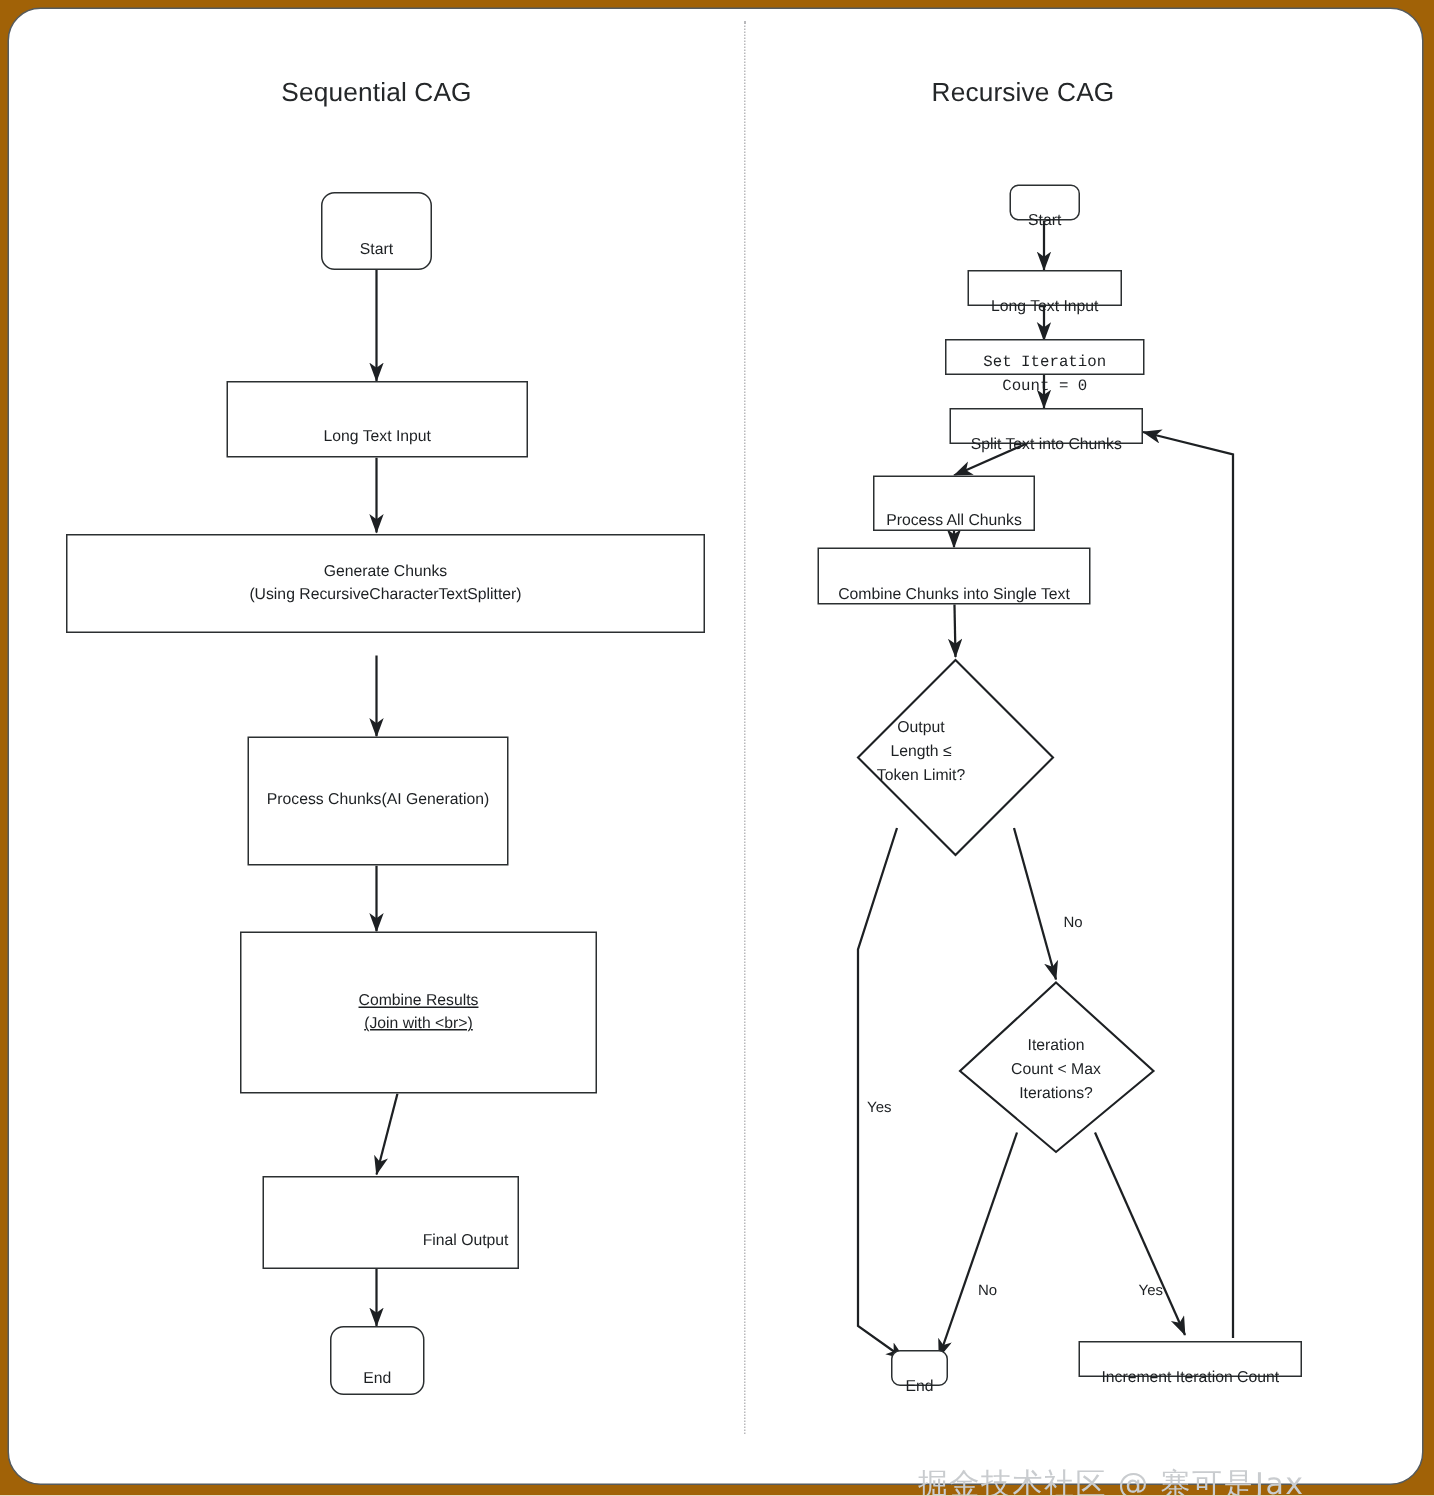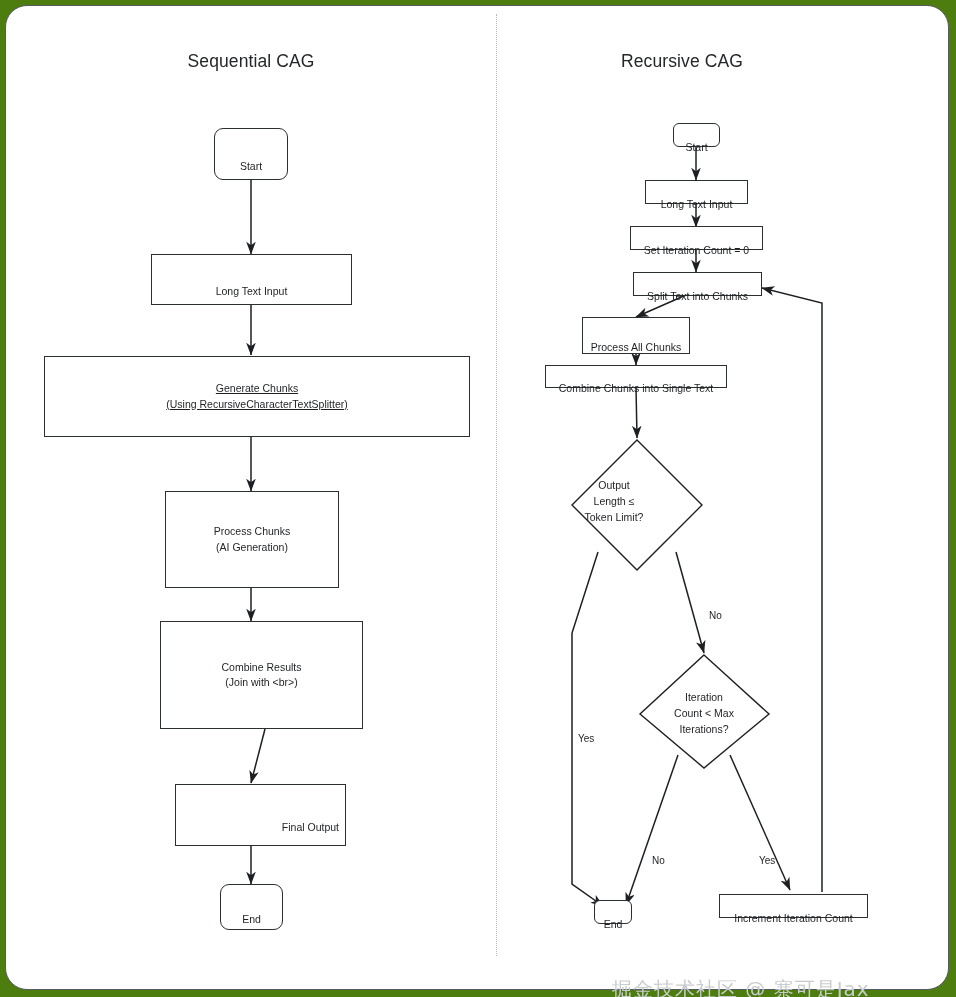--- a/index.html
+++ b/index.html
@@ -7,21 +7,21 @@
     padding: 0;
     background: #ffffff;
   }
   body {
     font-family: "Liberation Sans", sans-serif;
   }
   #canvas {
     position: relative;
     width: 956px;
     height: 997px;
-    background: #4d7c0f;
+    background: #a16207;
     overflow: hidden;
   }
   #frame {
     position: absolute;
     left: 5px;
     top: 5px;
     width: 944px;
     height: 985px;
     border: 1.3px solid #555b5e;
     border-radius: 22px;
@@ -141,64 +141,64 @@
   <div class="col-title" style="left:576px; top:51px; width:212px;">Recursive CAG</div>
 
   <div class="node rounded" style="left:214px; top:128px; width:74px; height:52px;">
     <span class="lines">Start</span>
   </div>
 
   <div class="node" style="left:151px; top:254px; width:201px; height:51px;">
     <span class="lines">Long Text Input</span>
   </div>
 
-  <div class="node" style="left:44px; top:356px; width:426px; height:81px; flex-direction:column;text-decoration:underline;">
+  <div class="node" style="left:44px; top:356px; width:426px; height:66px; flex-direction:column;">
     <span>Generate Chunks</span>
     <span class="l2">(Using RecursiveCharacterTextSplitter)</span>
   </div>
 
-  <div class="node" style="left:165px; top:491px; width:174px; height:97px; flex-direction:column;">
+  <div class="node" style="left:165px; top:491px; width:174px; height:86px; ">
     <span>Process Chunks</span>
     <span class="l2">(AI Generation)</span>
   </div>
 
-  <div class="node" style="left:160px; top:621px; width:203px; height:108px; flex-direction:column;">
+  <div class="node" style="left:160px; top:621px; width:238px; height:108px; flex-direction:column;text-decoration:underline;">
     <span>Combine Results</span>
     <span class="l2">(Join with &lt;br&gt;)</span>
   </div>
 
   <div class="node" style="left:175px; top:784px; width:171px; height:62px;justify-content:flex-end;">
     <span class="lines">Final Output</span>
   </div>
 
   <div class="node rounded" style="left:220px; top:884px; width:63px; height:46px;">
     <span class="lines">End</span>
   </div>
 
   <div class="node rounded-sm" style="left:673px; top:123px; width:47px; height:24px;">
     <span class="lines">Start</span>
   </div>
 
   <div class="node" style="left:645px; top:180px; width:103px; height:24px;">
     <span class="lines">Long Text Input</span>
   </div>
 
-  <div class="node" style="left:630px; top:226px; width:133px; height:24px;">
+  <div class="node" style="left:630px; top:226px; width:133px; height:24px;font-family:Liberation Mono, monospace;">
     <span class="lines">Set Iteration Count = 0</span>
   </div>
 
   <div class="node" style="left:633px; top:272px; width:129px; height:24px;">
     <span class="lines">Split Text into Chunks</span>
   </div>
 
   <div class="node" style="left:582px; top:317px; width:108px; height:37px;">
     <span class="lines">Process All Chunks</span>
   </div>
 
-  <div class="node" style="left:545px; top:365px; width:182px; height:23px;">
+  <div class="node" style="left:545px; top:365px; width:182px; height:38px;">
     <span class="lines">Combine Chunks into Single Text</span>
   </div>
 
   <svg class="flow" viewBox="0 0 956 997">
     <polygon points="637,440 702,505 637,570 572,505" fill="#ffffff" stroke="#1d2023" stroke-width="1.4"></polygon>
     <polygon points="704,655 769,714 704,768 640,714" fill="#ffffff" stroke="#1d2023" stroke-width="1.4"></polygon>
   </svg>
 
   <div class="diamond-label" style="left:554px; top:478px; width:120px;">
     <span>Output</span><br>

